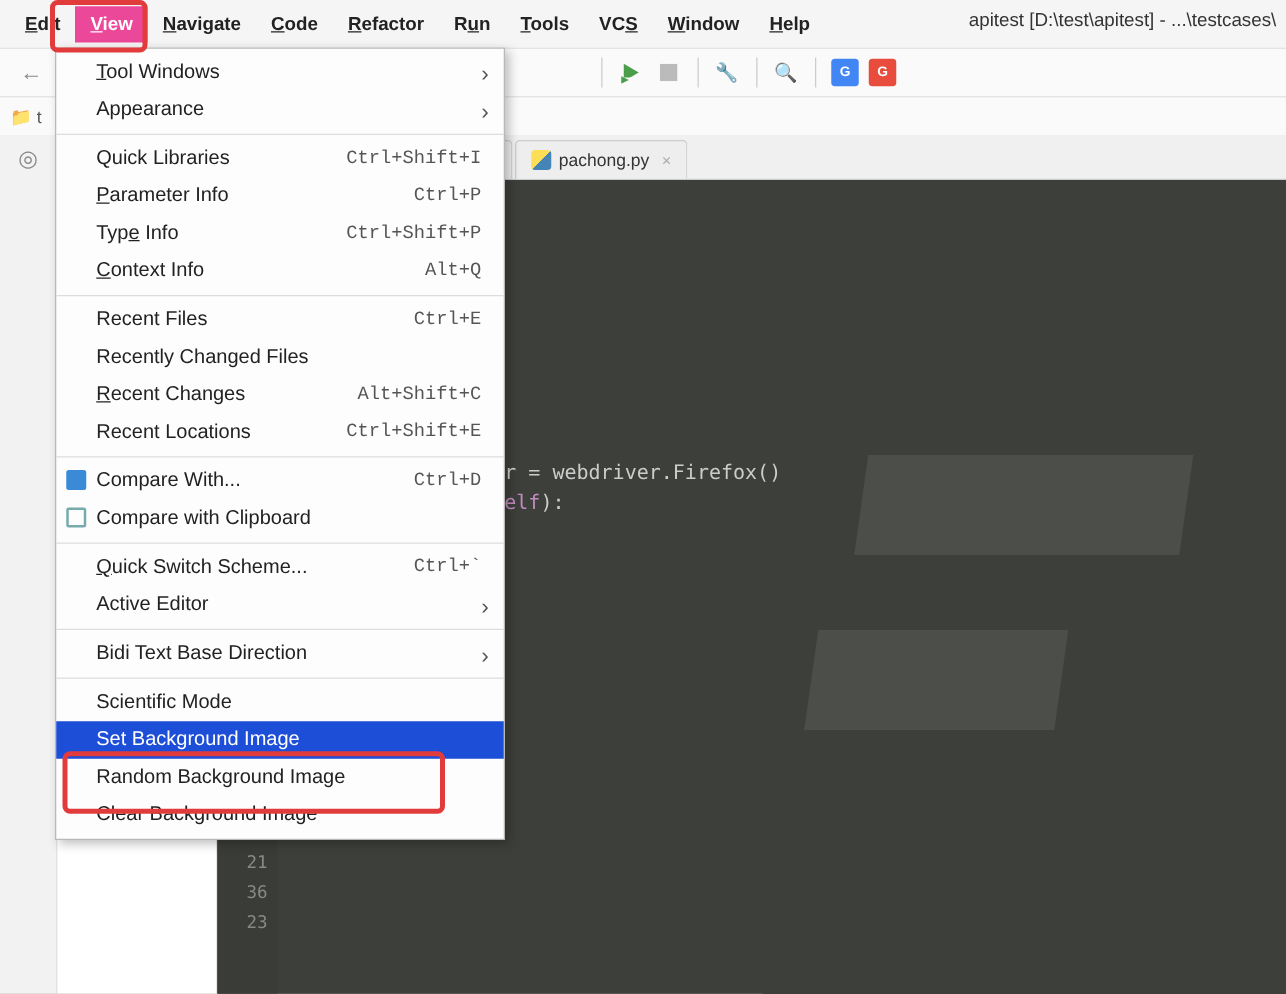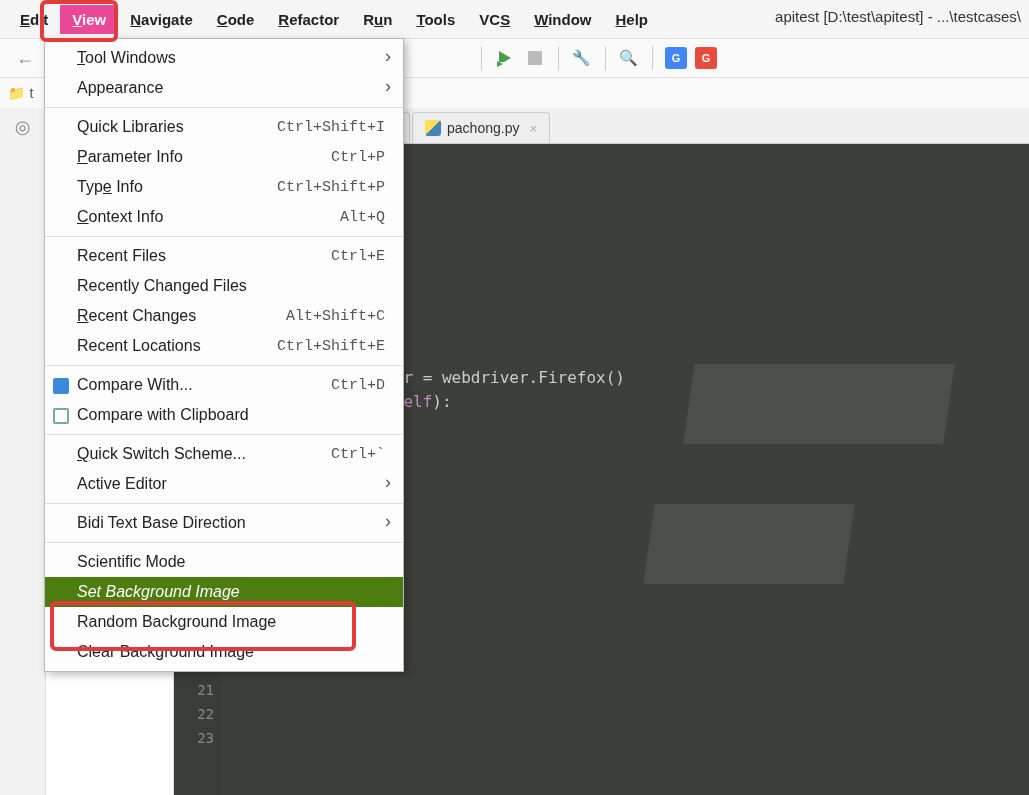--- a/index.html
+++ b/index.html
@@ -45,23 +45,23 @@
 .code-lines { padding: 6px 0 0 8px; line-height: 24px; white-space: pre; }
 .code-lines .kw { color: #e8a84c; }
 .code-lines .str { color: #95be7a; }
 .code-lines .cm { color: #999; }
 .code-lines .fn { color: #d0d0a0; }
 .code-lines .err { color:#cc8; text-decoration: underline wavy #c44; }
 .code-lines .self { color:#c28bc0;}
 .code-lines .par { color:#fff;}
 
 .dropdown { position: absolute; top: 38px; left: 44px; width: 360px; background: #fdfdfd; border: 1px solid #b8b8b8; box-shadow: 3px 3px 8px rgba(0,0,0,.25); z-index: 50; padding: 4px 0; }
-.dropdown-item { display: flex; align-items: flex-end; justify-content: space-between; padding: 6px 18px 6px 32px; font-size: 16px; color: #222; cursor: pointer; position: relative; }
+.dropdown-item { display: flex; align-items: flex-start; justify-content: space-between; padding: 6px 18px 6px 32px; font-size: 16px; color: #222; cursor: pointer; position: relative; }
 .dropdown-item.sub::after { content: "›"; position: absolute; right: 12px; color: #555; font-size:18px;}
-.dropdown-item.selected { background: #4d7c0f; color: #fff; font-style: italic; }
+.dropdown-item.selected { background: #1d4ed8; color: #fff; }
 .dropdown-sep { height: 1px; background: #ddd; margin: 4px 0; }
 .dropdown-item .mnemonic { text-decoration: underline; }
 .dropdown-item .shortcut { color: #555; font-size: 15px; font-family: Liberation Mono, monospace; }
 .dropdown-item .lead-icon { position:absolute; left:8px; width:16px; height:16px; }
 .lead-blue { background:#3a8ad8; border-radius:2px; }
 .lead-clip { border:2px solid #7aa; border-radius:2px; }
 
 .bg-watermark { position:absolute; right:20px; top:160px; width:400px; height:400px; opacity:.08; pointer-events:none; }
 .bg-watermark::before, .bg-watermark::after { content:""; position:absolute; background:#fff; }
 .bg-watermark::before { width:260px; height:80px; top:60px; left:80px; transform: skewX(-8deg);}
@@ -243,21 +243,21 @@
           <div class="ln"></div>
           <div class="ln"></div>
           <div class="ln"></div>
           <div class="ln"></div>
           <div class="ln"></div>
           <div class="ln"></div>
           <div class="ln"></div>
           <div class="ln"></div>
           <div class="ln"></div>
           <div class="ln">21</div>
-          <div class="ln">22</div>
+          <div class="ln">36</div>
           <div class="ln">23</div>
         </div>
       <div class="code-lines" id="code-lines"><div class="cm">thon</div><div class="cm">8 -*-</div><div class="str">mi"</div><div class="err">wenzhou.com</div><div></div><div></div><div></div><div></div><div></div><div></div><div></div><div>i</div><div></div><div>"<span class="par">.</span><span class="fn">format</span><span class="par">(</span>sum1<span class="par">))</span></div><div></div><div></div><div></div><div><span class="kw">rt</span> <span class="err">webdriver</span></div><div></div><div></div><div><span class="fn">t</span>.TestCase):</div><div>):</div><div>        <span class="self">self</span>.driver = webdriver.Firefox()</div><div></div><div>    <span class="kw">def</span> <span class="fn">tearDown</span>(<span class="self">self</span>):</div></div>
     </div>
   </div>
 </div>
 
 <div class="dropdown" id="dropdown">
     <div class="dropdown-item sub">
       <span><span class="mnemonic">T</span>ool Windows</span>

